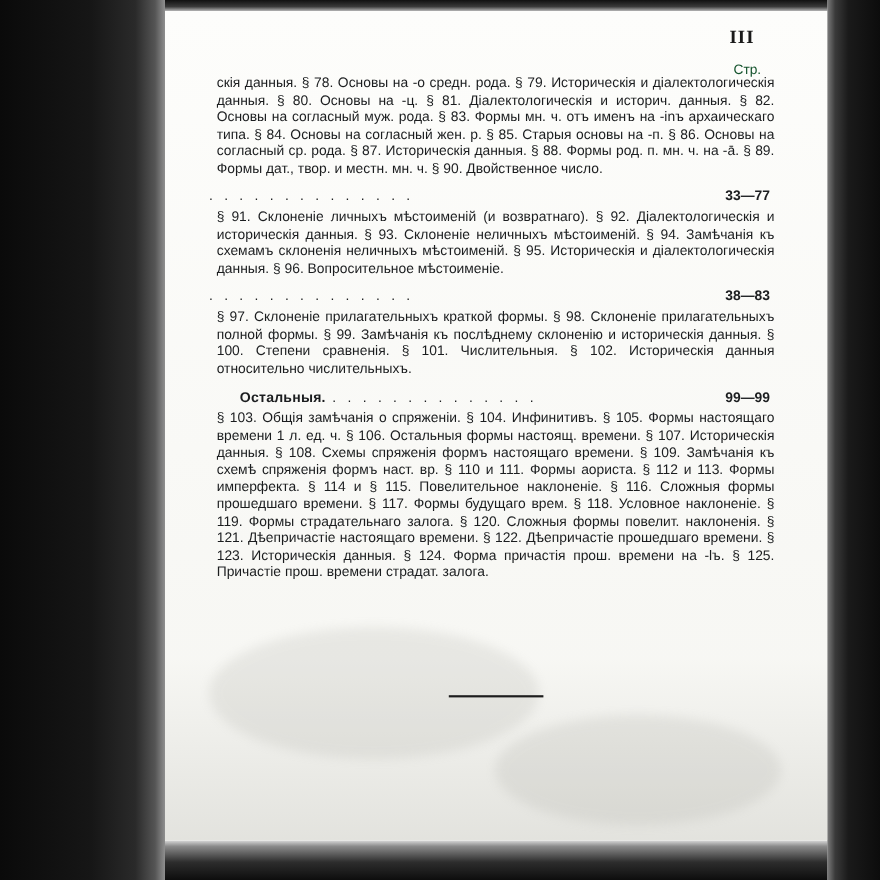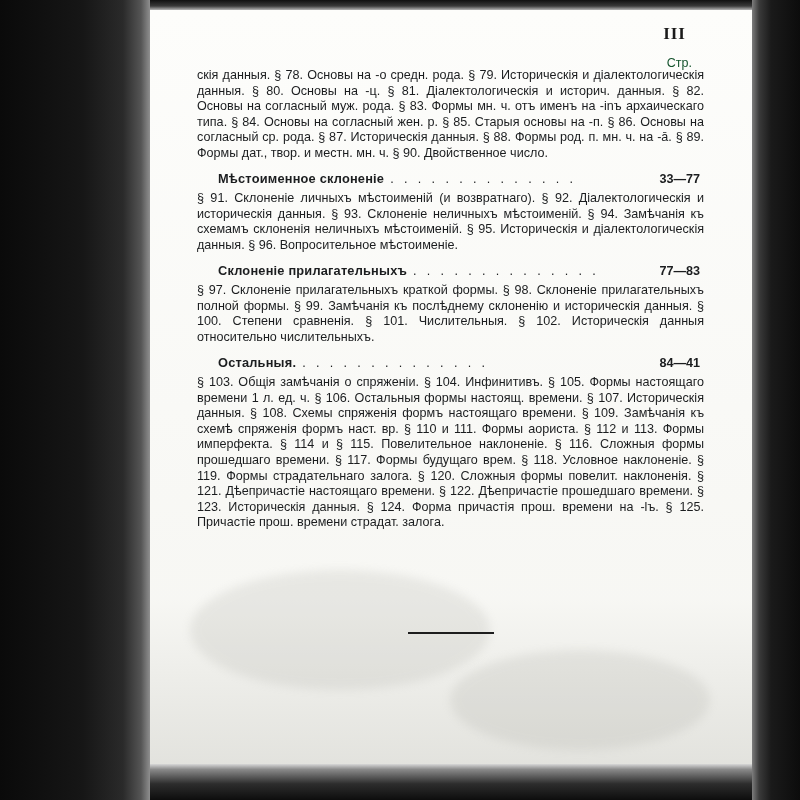--- a/index.html
+++ b/index.html
@@ -162,37 +162,35 @@
     <div class="content">
 
       <div class="folio">III</div>
       <div class="col-head">Стр.</div>
 
       <div class="body-text">
 
         <p class="para">скія данныя. § 78. Основы на -о средн. рода. § 79. Историческія и діалектологическія данныя. § 80. Основы на -ц. § 81. Діалектологическія и историч. данныя. § 82. Основы на согласный муж. рода. § 83. Формы мн. ч. отъ именъ на -inъ архаическаго типа. § 84. Основы на согласный жен. р. § 85. Старыя основы на -п. § 86. Основы на согласный ср. рода. § 87. Историческія данныя. § 88. Формы род. п. мн. ч. на -ā. § 89. Формы дат., твор. и местн. мн. ч. § 90. Двойственное число.</p>
 
         <div class="entry">
-          <span class="entry-title">Мѣстоименное склоненіе</span>
           <span class="entry-dots">. . . . . . . . . . . . . .</span>
           <span class="entry-pages">33—77</span>
         </div>
         <p class="para block">§ 91. Склоненіе личныхъ мѣстоименій (и возвратнаго). § 92. Діалектологическія и историческія данныя. § 93. Склоненіе неличныхъ мѣстоименій. § 94. Замѣчанія къ схемамъ склоненія неличныхъ мѣстоименій. § 95. Историческія и діалектологическія данныя. § 96. Вопросительное мѣстоименіе.</p>
 
         <div class="entry">
-          <span class="entry-title">Склоненіе прилагательныхъ</span>
           <span class="entry-dots">. . . . . . . . . . . . . .</span>
-          <span class="entry-pages">77—83</span>
+          <span class="entry-pages">38—83</span>
         </div>
         <p class="para block">§ 97. Склоненіе прилагательныхъ краткой формы. § 98. Склоненіе прилагательныхъ полной формы. § 99. Замѣчанія къ послѣднему склоненію и историческія данныя. § 100. Степени сравненія. § 101. Числительныя. § 102. Историческія данныя относительно числительныхъ.</p>
 
         <div class="entry">
           <span class="entry-title">Остальныя.</span>
           <span class="entry-dots">. . . . . . . . . . . . . .</span>
-          <span class="entry-pages">84—41</span>
+          <span class="entry-pages">99—99</span>
         </div>
         <p class="para block">§ 103. Общія замѣчанія о спряженіи. § 104. Инфинитивъ. § 105. Формы настоящаго времени 1 л. ед. ч. § 106. Остальныя формы настоящ. времени. § 107. Историческія данныя. § 108. Схемы спряженія формъ настоящаго времени. § 109. Замѣчанія къ схемѣ спряженія формъ наст. вр. § 110 и 111. Формы аориста. § 112 и 113. Формы имперфекта. § 114 и § 115. Повелительное наклоненіе. § 116. Сложныя формы прошедшаго времени. § 117. Формы будущаго врем. § 118. Условное наклоненіе. § 119. Формы страдательнаго залога. § 120. Сложныя формы повелит. наклоненія. § 121. Дѣепричастіе настоящаго времени. § 122. Дѣепричастіе прошедшаго времени. § 123. Историческія данныя. § 124. Форма причастія прош. времени на -lъ. § 125. Причастіе прош. времени страдат. залога.</p>
 
       </div>
 
       <div class="rule"></div>
 
     </div>
   </div>
 </div>

